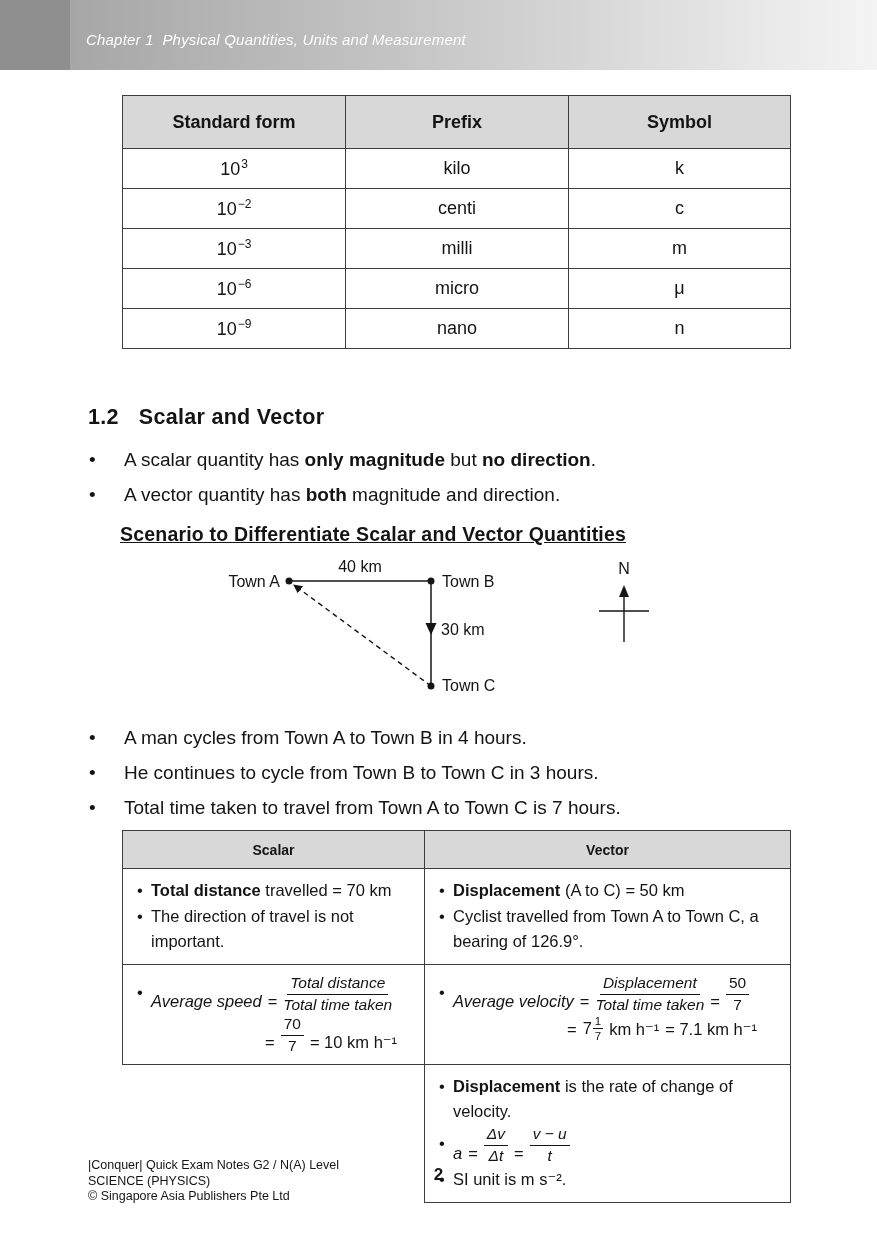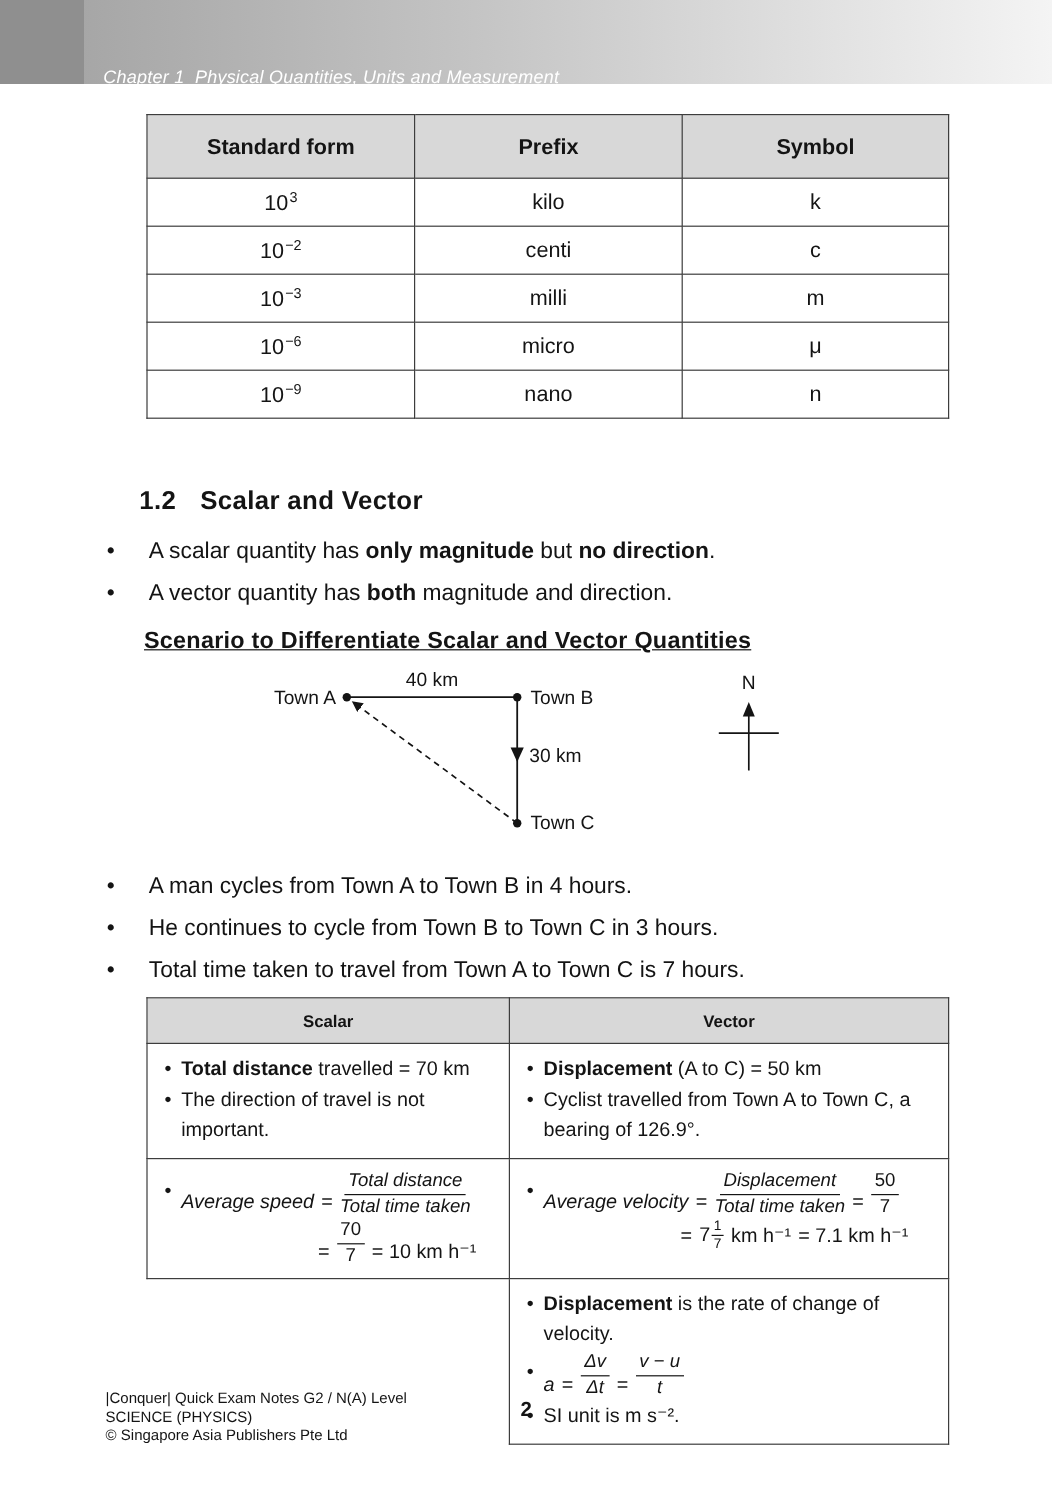--- a/index.html
+++ b/index.html
@@ -8,34 +8,34 @@
     width:877px; height:1240px; position:relative;
     font-family:"Liberation Sans","DejaVu Sans",sans-serif;
     color:#141414;
   }
   .page { position:relative; width:877px; height:1240px; overflow:hidden; }
 
   
   .chapter-band { position:relative; height:70px;
     background:linear-gradient(to right,#a0a0a0 0%,#c4c4c4 45%,#f4f4f4 100%); }
   .corner-block { position:absolute; left:0; top:0; width:70px; height:70px; background:#8f8f8f; }
-  .chapter-title { position:absolute; left:86px; top:56px; font-size:15px; font-style:italic;
+  .chapter-title { position:absolute; left:86px; top:31px; font-size:15px; font-style:italic;
     color:#ffffff; white-space:pre; letter-spacing:.2px; }
 
   
   table { border-collapse:collapse; }
   .prefix-table { margin:25px 0 0 122px; width:668px; table-layout:fixed; }
   .prefix-table th, .prefix-table td { border:1.5px solid #3d3d3d; text-align:center; vertical-align:middle; }
   .prefix-table th { background:#d8d8d8; height:53px; font-size:18px; }
   .prefix-table td { height:40px; font-size:18px; }
   .prefix-table sup { font-size:12px; margin-left:1px; }
 
   
   .section-heading { margin:56px 0 0 88px; font-size:21.5px; font-weight:800; letter-spacing:.3px; }
-  .section-heading .sec-num { margin-right:20px;margin-left:28px; }
+  .section-heading .sec-num { margin-right:20px; }
   .bullets { list-style:none; margin:17px 0 0 88px; }
   .bullet { position:relative; padding-left:36px; margin-bottom:9px; font-size:19px; line-height:26px; }
   .bullet::before { content:"•"; position:absolute; left:1px; top:0; }
 
   .scenario-heading { margin:15px 0 0 120px; font-size:19.5px; font-weight:800; letter-spacing:.2px;text-decoration:underline; }
 
   
   .diagram { margin:8px 0 0 204px; }
   .diagram text { font-family:"Liberation Sans","DejaVu Sans",sans-serif; font-size:16px; fill:#141414; }
 

